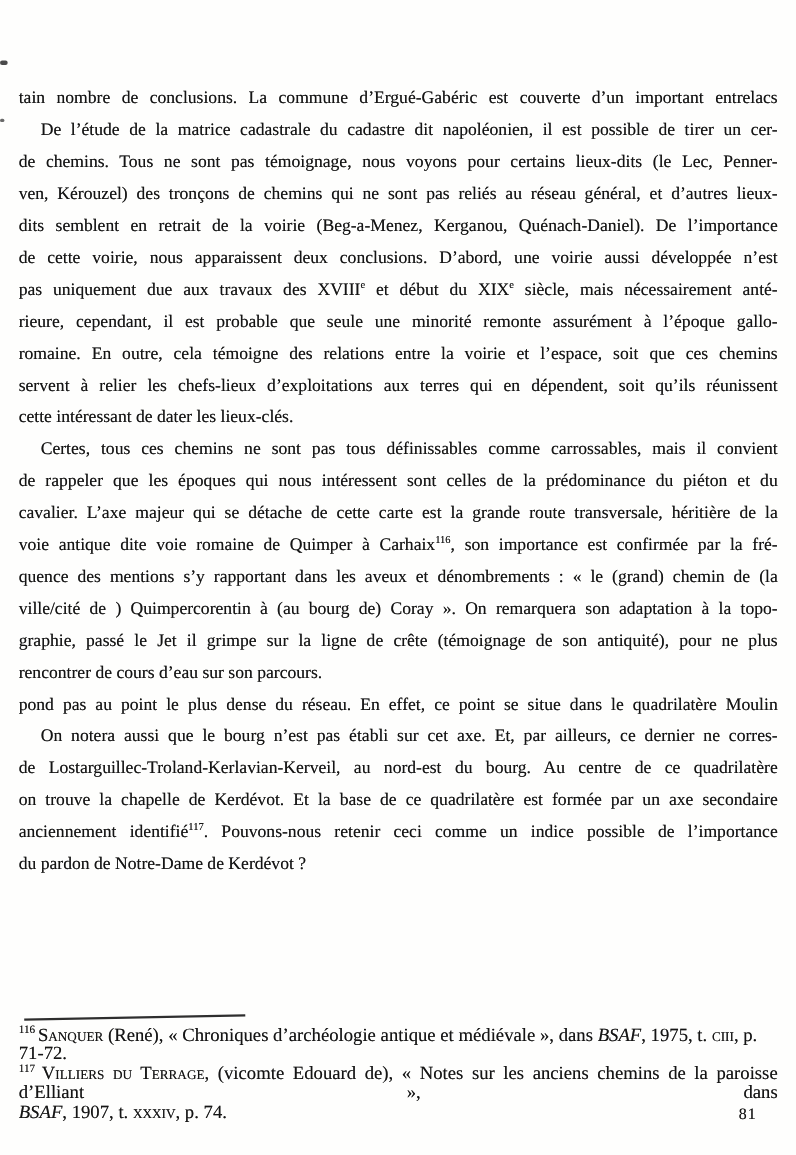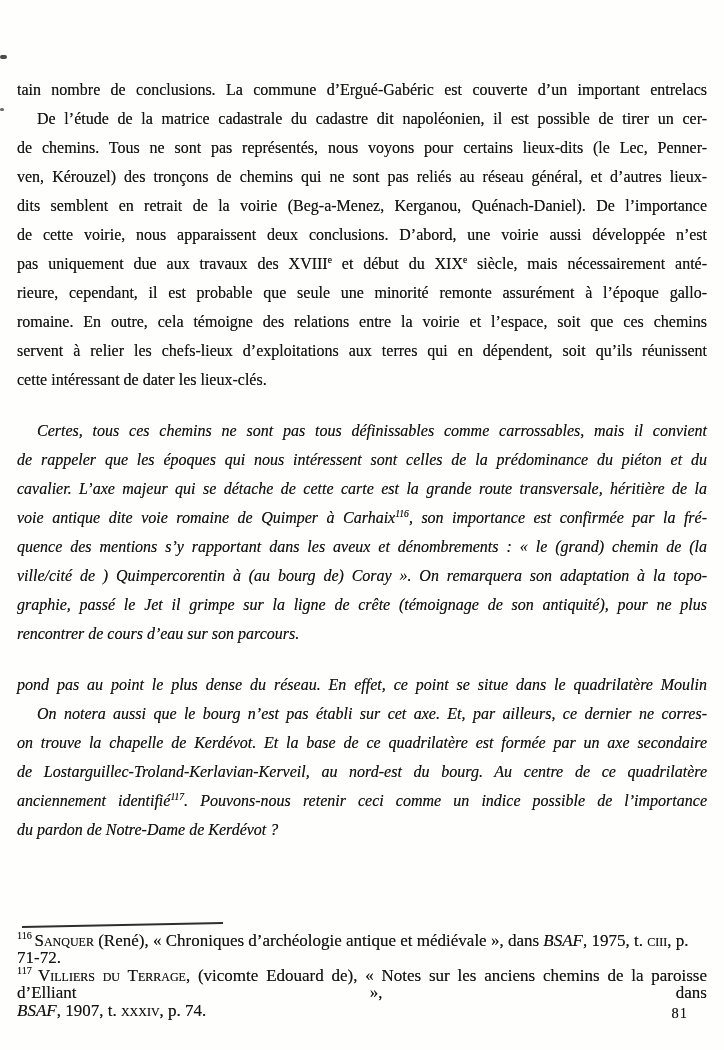--- a/index.html
+++ b/index.html
@@ -23,21 +23,21 @@
   .bl {
     font-size: 16px;
     line-height: 29px;
     text-align: justify;
     text-align-last: justify;
     text-shadow: 0 0 0.45px rgba(20,20,20,0.65);
     white-space: nowrap; 
   }
   .bl.last { text-align-last: left; white-space: normal; }
   .bl.ind { text-indent: 20px; }
-  .para + .para { margin-top: 22px; font-style: italic; }
+  .para + .para { margin-top: 0; }
   .sup { vertical-align: super; font-size: 0.60em; line-height: 0; letter-spacing: 0; }
   .it  { font-style: italic; }
   .sc  { font-variant: small-caps; }
   
   .fnrule {
     position: absolute;
     left: 22px; top: 924px;
     width: 201px; height: 2px;
     background: #2e2e2e;
     transform: rotate(-1.1deg);
@@ -76,21 +76,21 @@
 <div class="page">
 
   <div class="artifact1"></div>
   <div class="artifact2"></div>
 
   <main class="textblock">
 
     <section class="para">
       <div class="bl">tain nombre de conclusions. La commune d’Ergué-Gabéric est couverte d’un important entrelacs</div>
       <div class="bl ind">De l’étude de la matrice cadastrale du cadastre dit napoléonien, il est possible de tirer un cer-</div>
-      <div class="bl">de chemins. Tous ne sont pas représentés, nous voyons pour certains lieux-dits (le Lec, Penner-</div>
+      <div class="bl">de chemins. Tous ne sont pas témoignage, nous voyons pour certains lieux-dits (le Lec, Penner-</div>
       <div class="bl">ven, Kérouzel) des tronçons de chemins qui ne sont pas reliés au réseau général, et d’autres lieux-</div>
       <div class="bl">dits semblent en retrait de la voirie (Beg-a-Menez, Kerganou, Quénach-Daniel). De l’importance</div>
       <div class="bl">de cette voirie, nous apparaissent deux conclusions. D’abord, une voirie aussi développée n’est</div>
       <div class="bl"><span>pas uniquement due aux travaux des XVIII</span><span class="sup">e</span><span> et début du XIX</span><span class="sup">e</span><span> siècle, mais nécessairement anté-</span></div>
       <div class="bl">rieure, cependant, il est probable que seule une minorité remonte assurément à l’époque gallo-</div>
       <div class="bl">romaine. En outre, cela témoigne des relations entre la voirie et l’espace, soit que ces chemins</div>
       <div class="bl">servent à relier les chefs-lieux d’exploitations aux terres qui en dépendent, soit qu’ils réunissent</div>
       <div class="bl last">cette intéressant de dater les lieux-clés.</div>
     </section>
 
@@ -101,22 +101,22 @@
       <div class="bl"><span>voie antique dite voie romaine de Quimper à Carhaix</span><span class="sup">116</span><span>, son importance est confirmée par la fré-</span></div>
       <div class="bl">quence des mentions s’y rapportant dans les aveux et dénombrements : « le (grand) chemin de (la</div>
       <div class="bl">ville/cité de ) Quimpercorentin à (au bourg de) Coray ». On remarquera son adaptation à la topo-</div>
       <div class="bl">graphie, passé le Jet il grimpe sur la ligne de crête (témoignage de son antiquité), pour ne plus</div>
       <div class="bl last">rencontrer de cours d’eau sur son parcours.</div>
     </section>
 
     <section class="para">
       <div class="bl">pond pas au point le plus dense du réseau. En effet, ce point se situe dans le quadrilatère Moulin</div>
       <div class="bl ind">On notera aussi que le bourg n’est pas établi sur cet axe. Et, par ailleurs, ce dernier ne corres-</div>
+      <div class="bl">de Lostarguillec-Troland-Kerlavian-Kerveil, au nord-est du bourg. Au centre de ce quadrilatère</div>
       <div class="bl">on trouve la chapelle de Kerdévot. Et la base de ce quadrilatère est formée par un axe secondaire</div>
-      <div class="bl">de Lostarguillec-Troland-Kerlavian-Kerveil, au nord-est du bourg. Au centre de ce quadrilatère</div>
       <div class="bl"><span>anciennement identifié</span><span class="sup">117</span><span>. Pouvons-nous retenir ceci comme un indice possible de l’importance</span></div>
       <div class="bl last">du pardon de Notre-Dame de Kerdévot ?</div>
     </section>
 
   </main>
 
   <div class="fnrule"></div>
 
   <footer class="footnotes">
     <div class="fl"><span class="sup">116 </span><span class="sc">Sanquer</span><span> (René), « Chroniques d’archéologie antique et médiévale », dans </span><span class="it">BSAF</span><span>, 1975, t. </span><span class="sc">ciii</span><span>, p. 71-72.</span></div>

